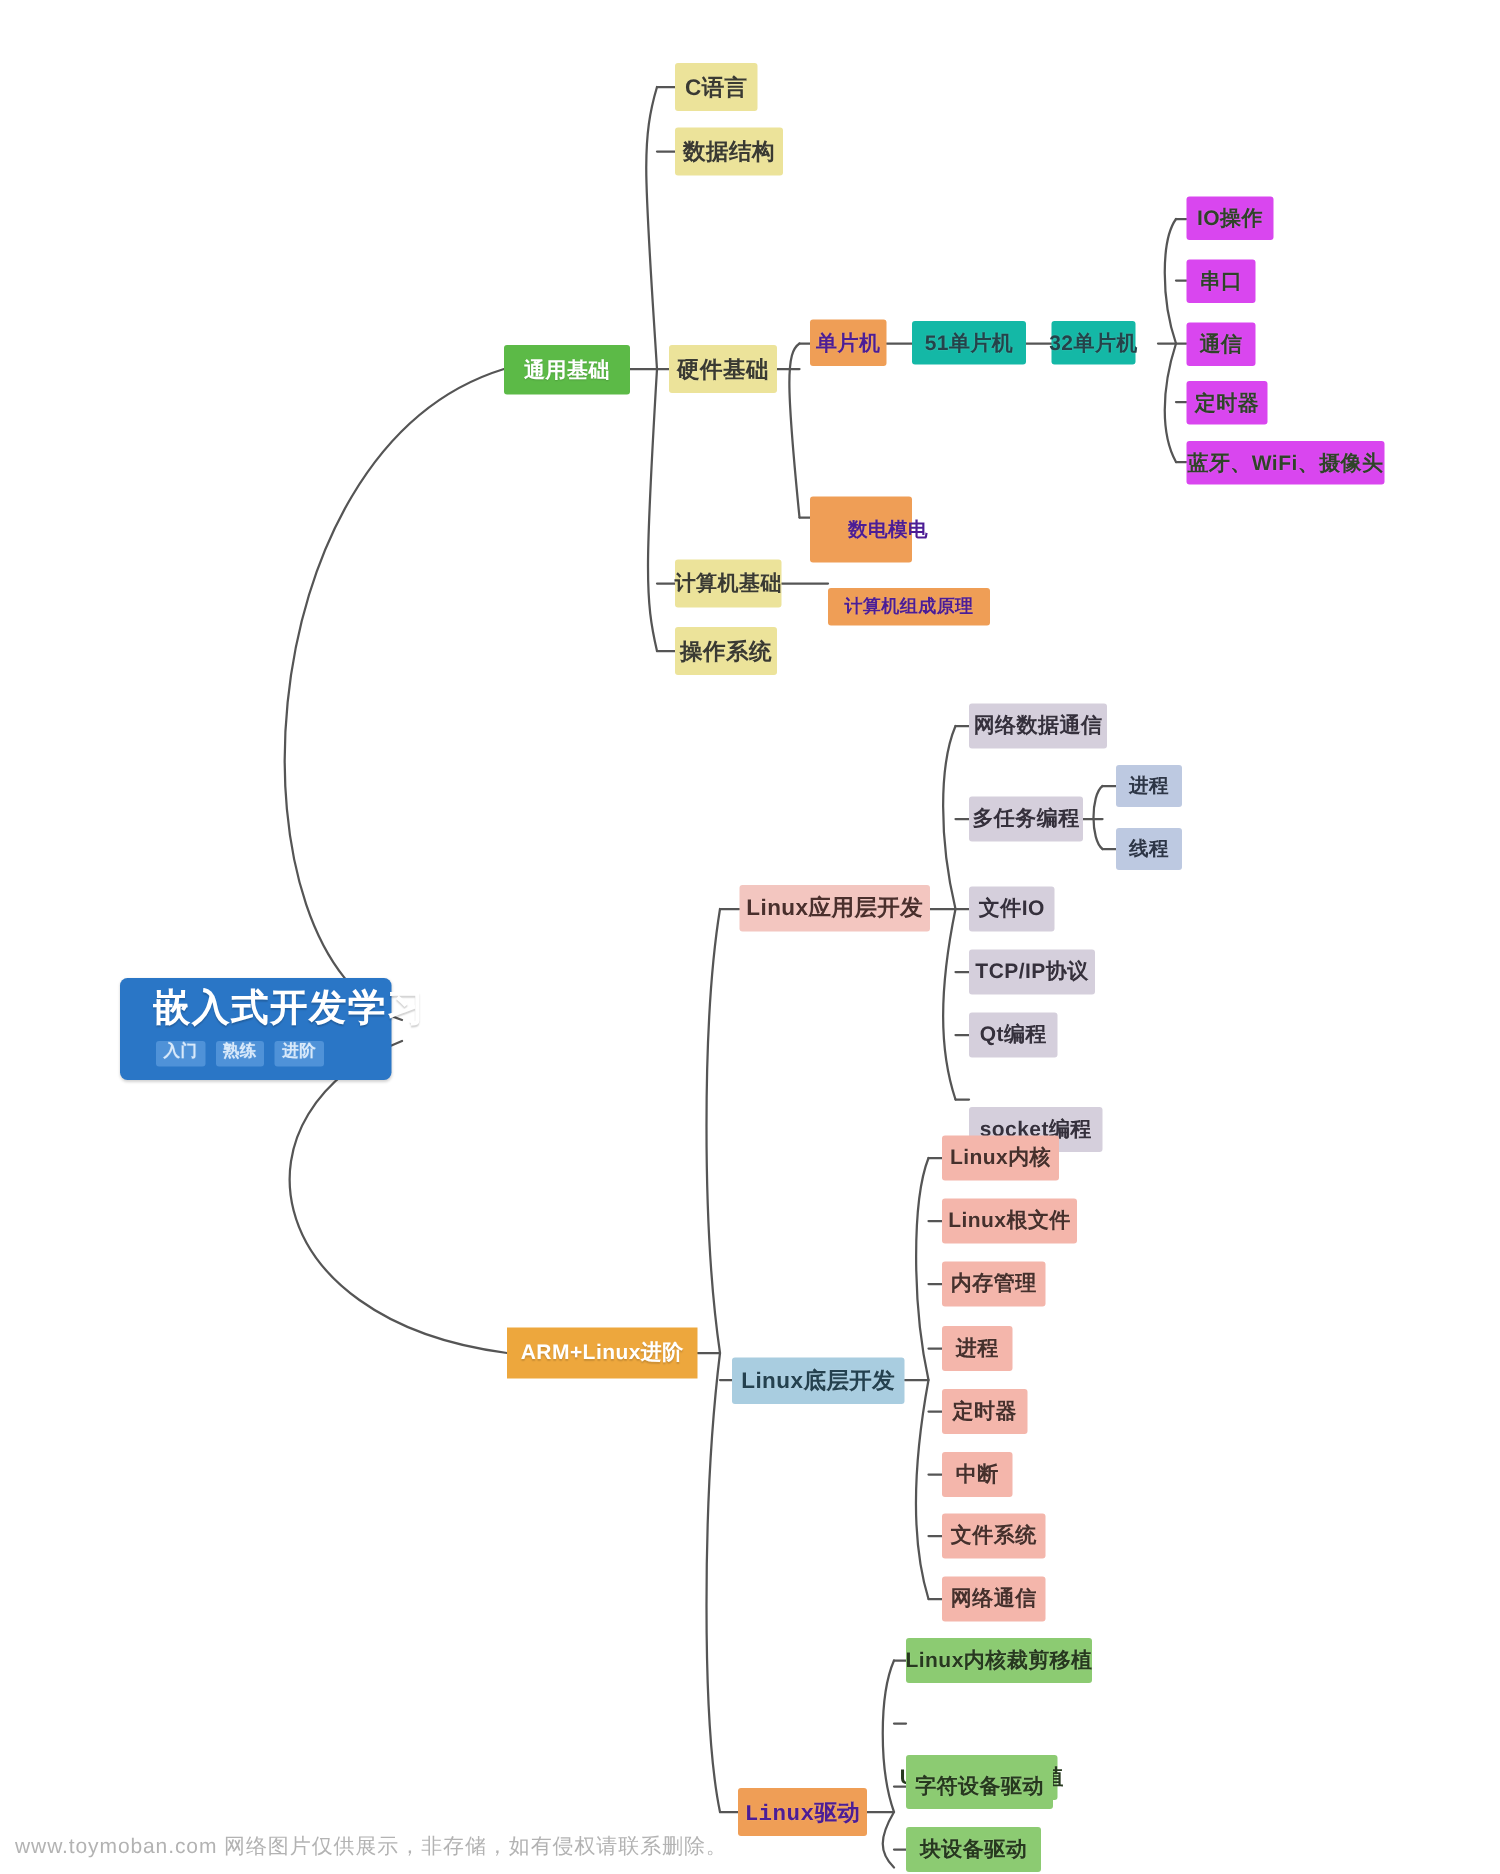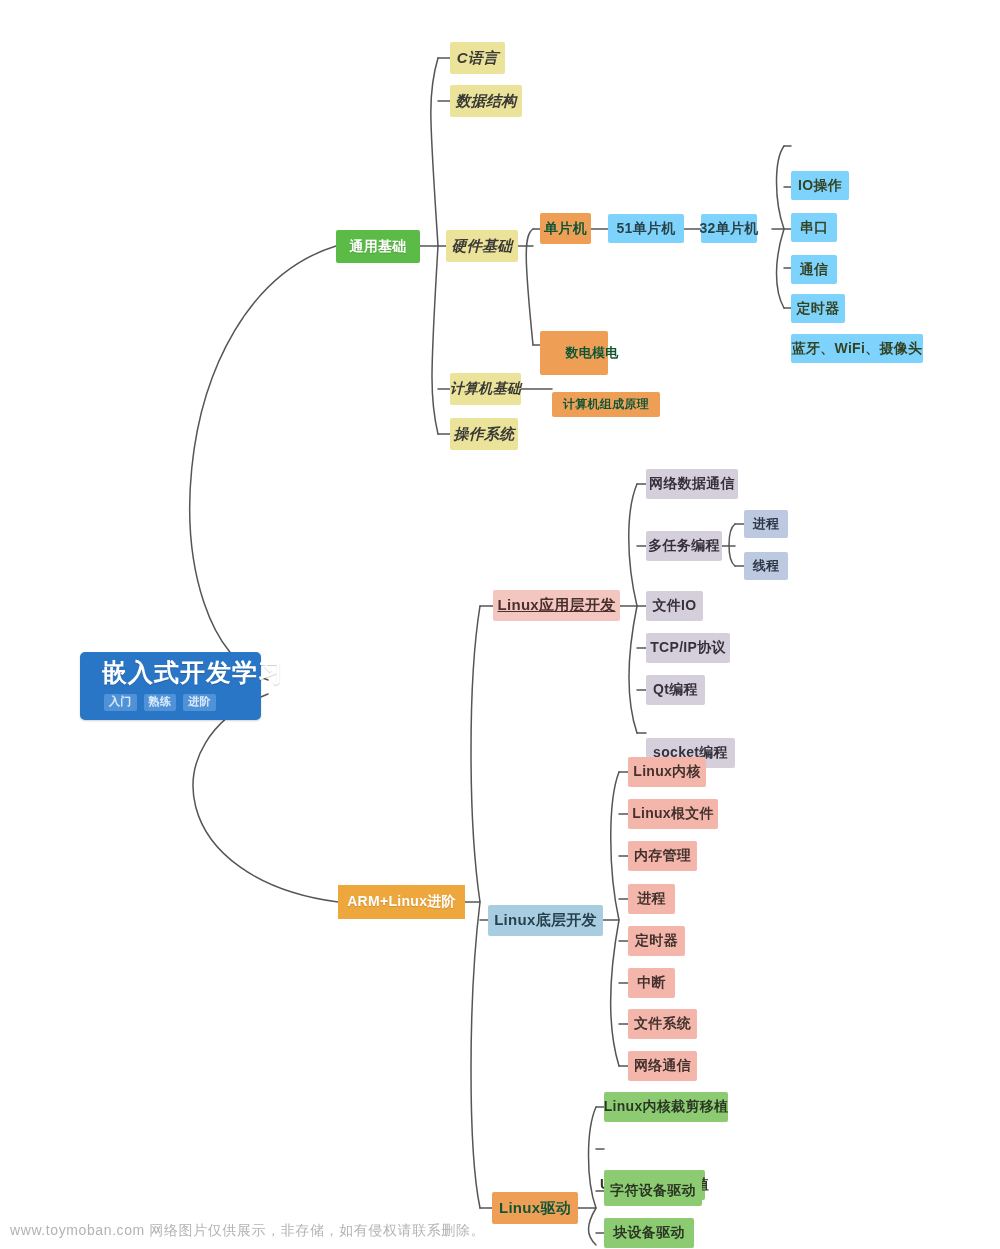--- a/index.html
+++ b/index.html
@@ -52,26 +52,26 @@
     color:#d8e9fa;
     font-size:11px;
     font-weight:bold;
     border-radius:2px;
     padding:1px 5px 2px 5px;
     line-height:1.25;
   }
 
   
   .c-green   {background:#5cba47;color:#ffffff;text-shadow:0 1px 1px rgba(0,0,0,.15);}
-  .c-yellow  {background:#ece39a;color:#3a3a32;font-style:italic;}
-  .c-orange  {background:#ef9e56;color:#14532d;}
+  .c-yellow  {background:#ece39a;color:#3a3a32;}
+  .c-orange  {background:#ef9e56;color:#4c1d95;font-family:Liberation Mono, monospace;}
   .c-orange-w{background:#eda73d;color:#ffffff;text-shadow:0 1px 1px rgba(0,0,0,.15);}
-  .c-cyan    {background:#7dd3fc;color:#24434a;}
-  .c-lgreen  {background:#7dd3fc;color:#2f4329;margin-top:40px;}
-  .c-pink    {background:#f3c6c0;color:#4a2f2c;text-decoration:underline;}
+  .c-cyan    {background:#14b8a6;color:#24434a;}
+  .c-lgreen  {background:#d946ef;color:#2f4329;}
+  .c-pink    {background:#f3c6c0;color:#4a2f2c;}
   .c-salmon  {background:#f4b6ab;color:#46302c;}
   .c-lblue   {background:#a9cde0;color:#24414f;}
   .c-lav     {background:#d5cfdc;color:#35303c;}
   .c-bgrey   {background:#bdc9e1;color:#2d3647;}
   .c-mgreen  {background:#8ccb72;color:#27391f;}
 
   
   .watermark{
     position:absolute;left:10px;top:1222px;
     font-size:14px;color:#b3b3b3;

